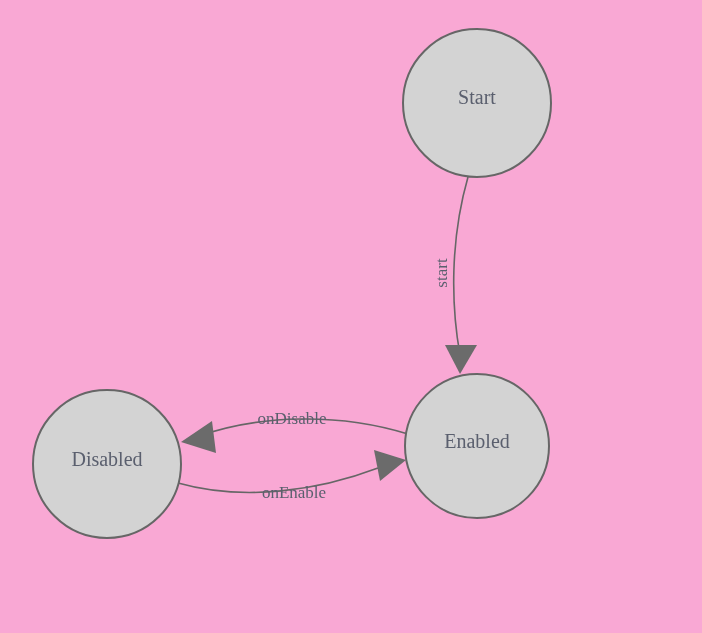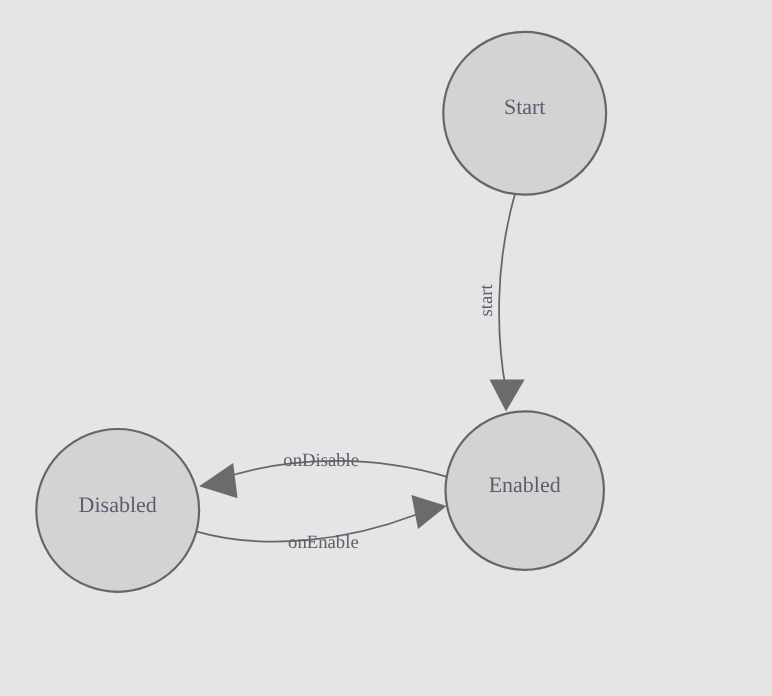--- a/index.html
+++ b/index.html
@@ -7,21 +7,21 @@
     padding: 0;
     background: #ffffff;
   }
   body {
     font-family: "Liberation Serif", "DejaVu Serif", serif;
   }
   #canvas {
     position: relative;
     width: 702px;
     height: 633px;
-    background: #e5e5e5;
+    background: #f9a8d4;
     overflow: hidden;
   }
   #diagram-svg {
     position: absolute;
     top: 0;
     left: 0;
     width: 702px;
     height: 633px;
     display: block;
   }

